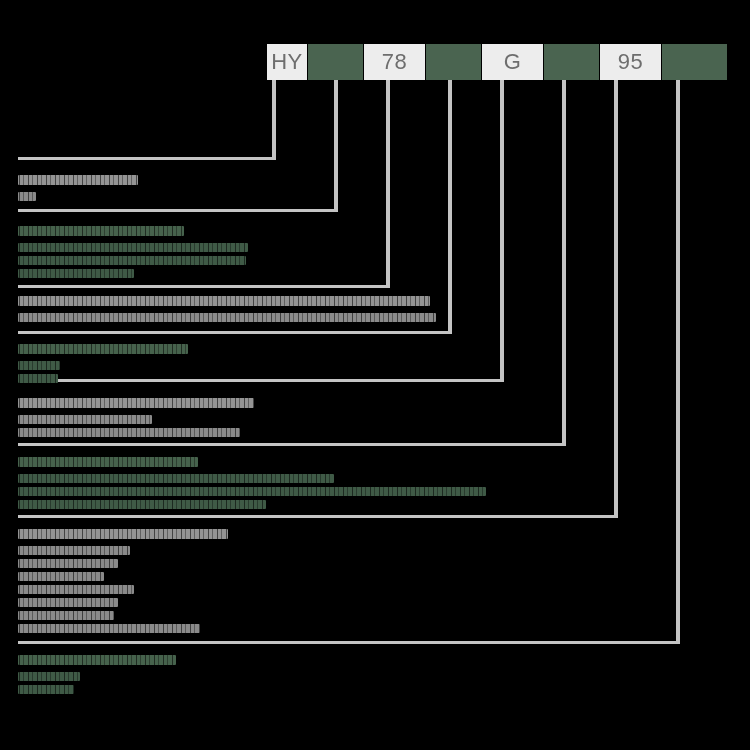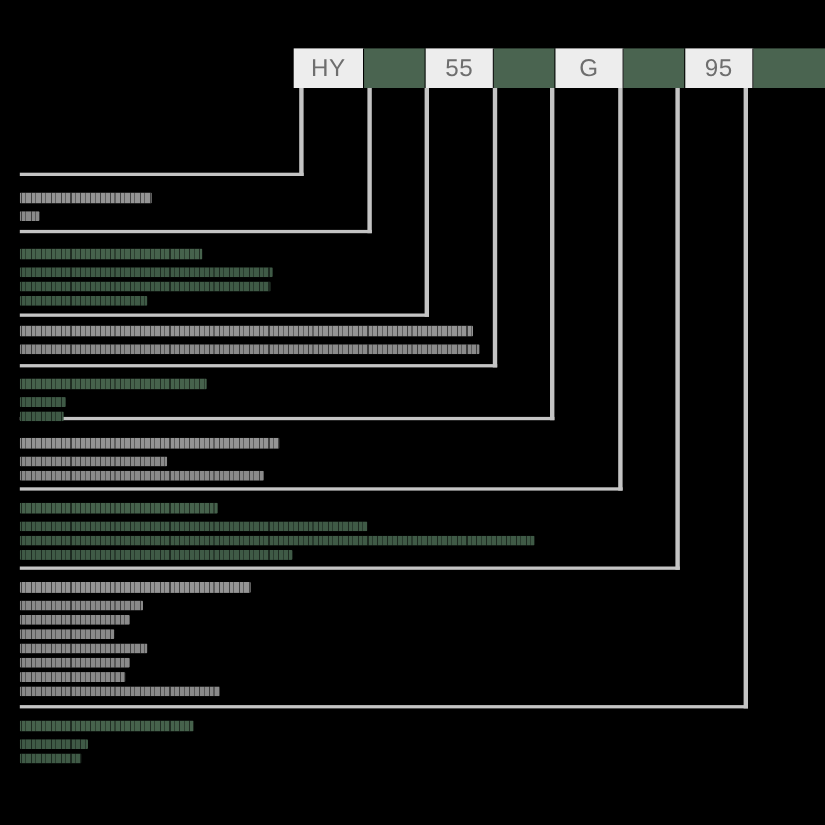--- a/index.html
+++ b/index.html
@@ -61,28 +61,28 @@
   .gray .ln.head{background-color:#949494;}
   .green .ln.head{background-color:#46624c;}
   .ln.sp{margin-bottom:7px;}
 </style>
 </head>
 <body>
 
 <div id="stage">
 
   <div id="code-strip" style="left: 267px; top: 44px; height: 36px;">
-      <div class="seg light" style="width: 64px;">
+      <div class="seg light" style="width: 41px;">
         <span class="seg-label">HY</span>
       </div>
       <div class="seg green" style="width: 56px;">
         <span class="seg-label"></span>
       </div>
       <div class="seg light" style="width: 62px;">
-        <span class="seg-label">55</span>
+        <span class="seg-label">78</span>
       </div>
       <div class="seg green" style="width: 56px;">
         <span class="seg-label"></span>
       </div>
       <div class="seg light" style="width: 62px;">
         <span class="seg-label">G</span>
       </div>
       <div class="seg green" style="width: 56px;">
         <span class="seg-label"></span>
       </div>

